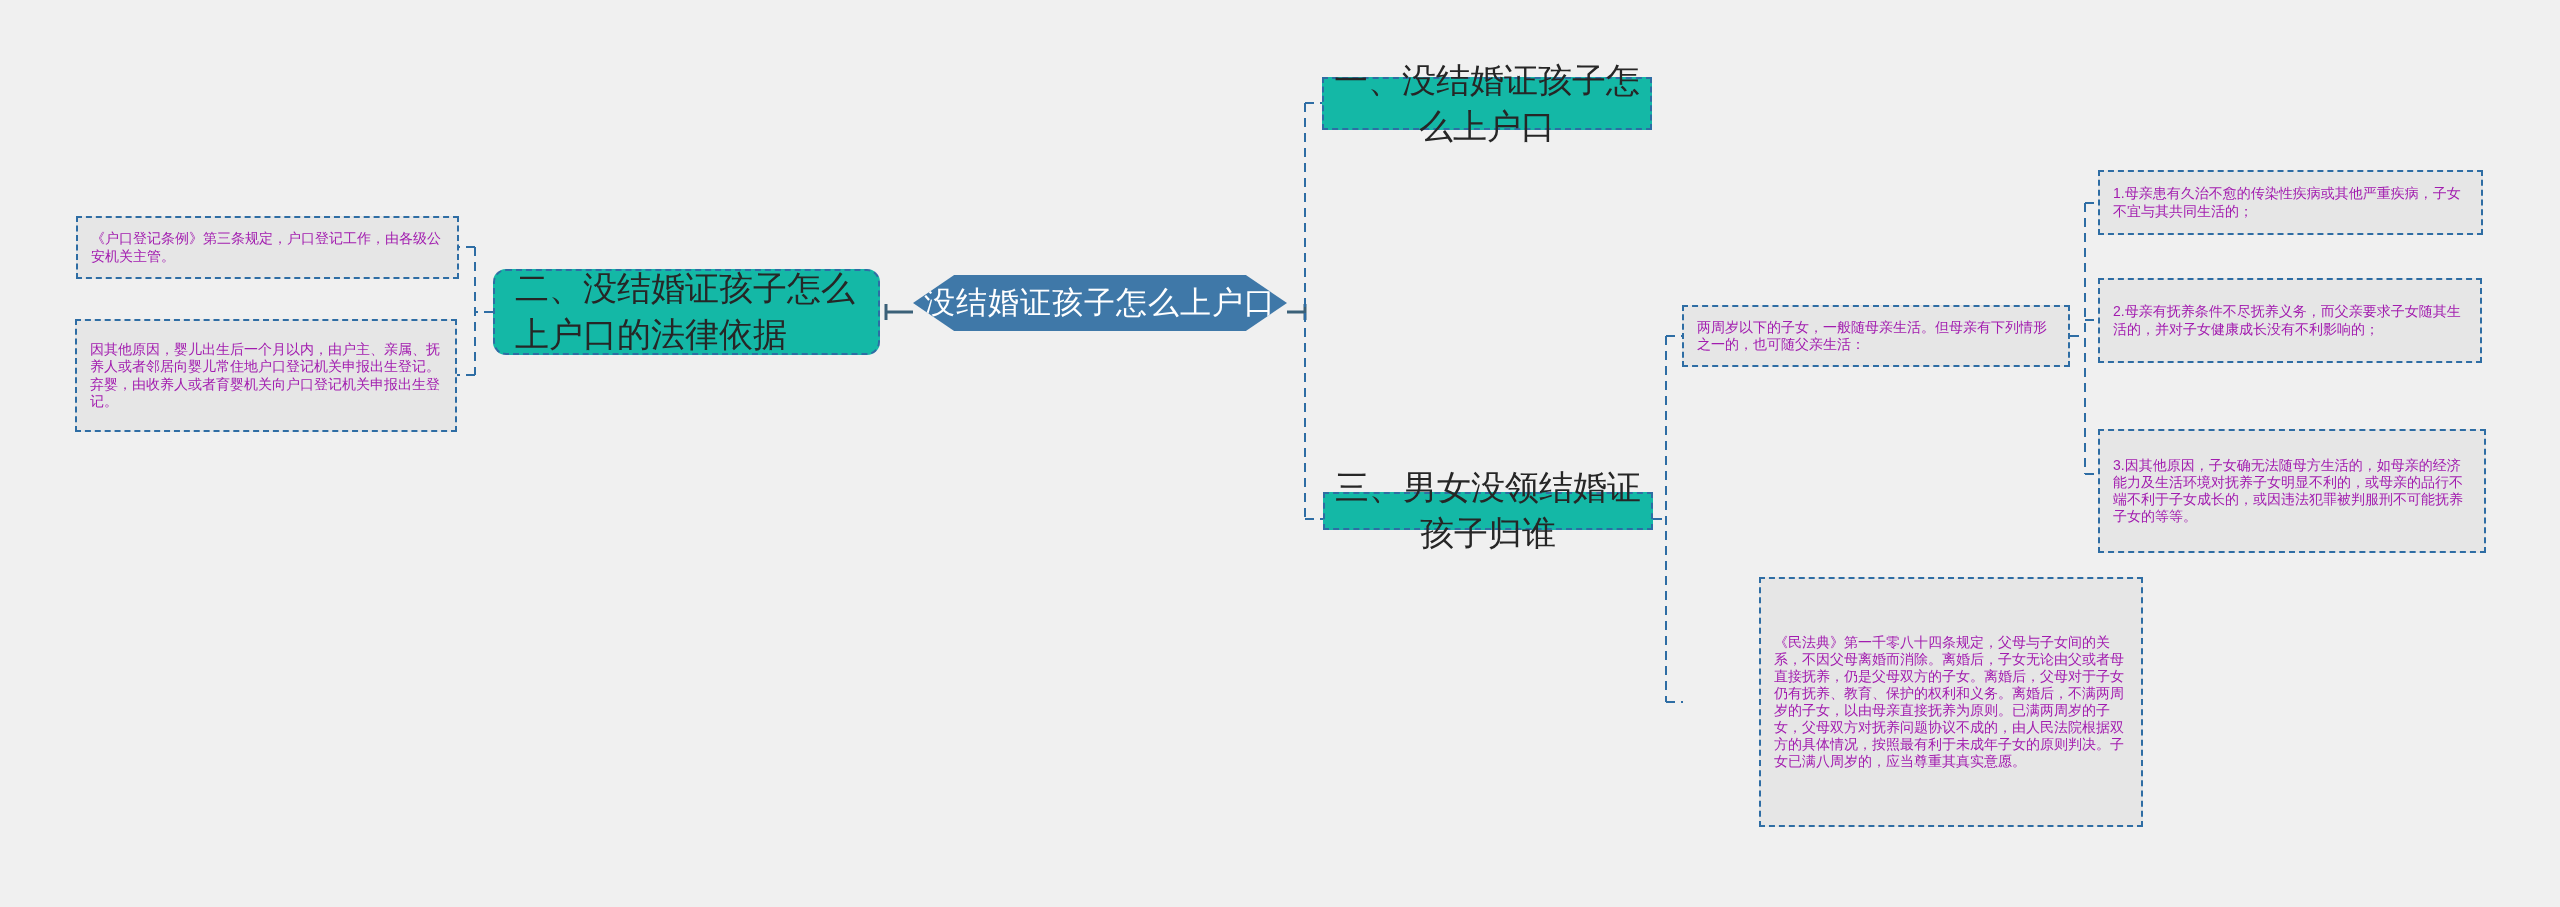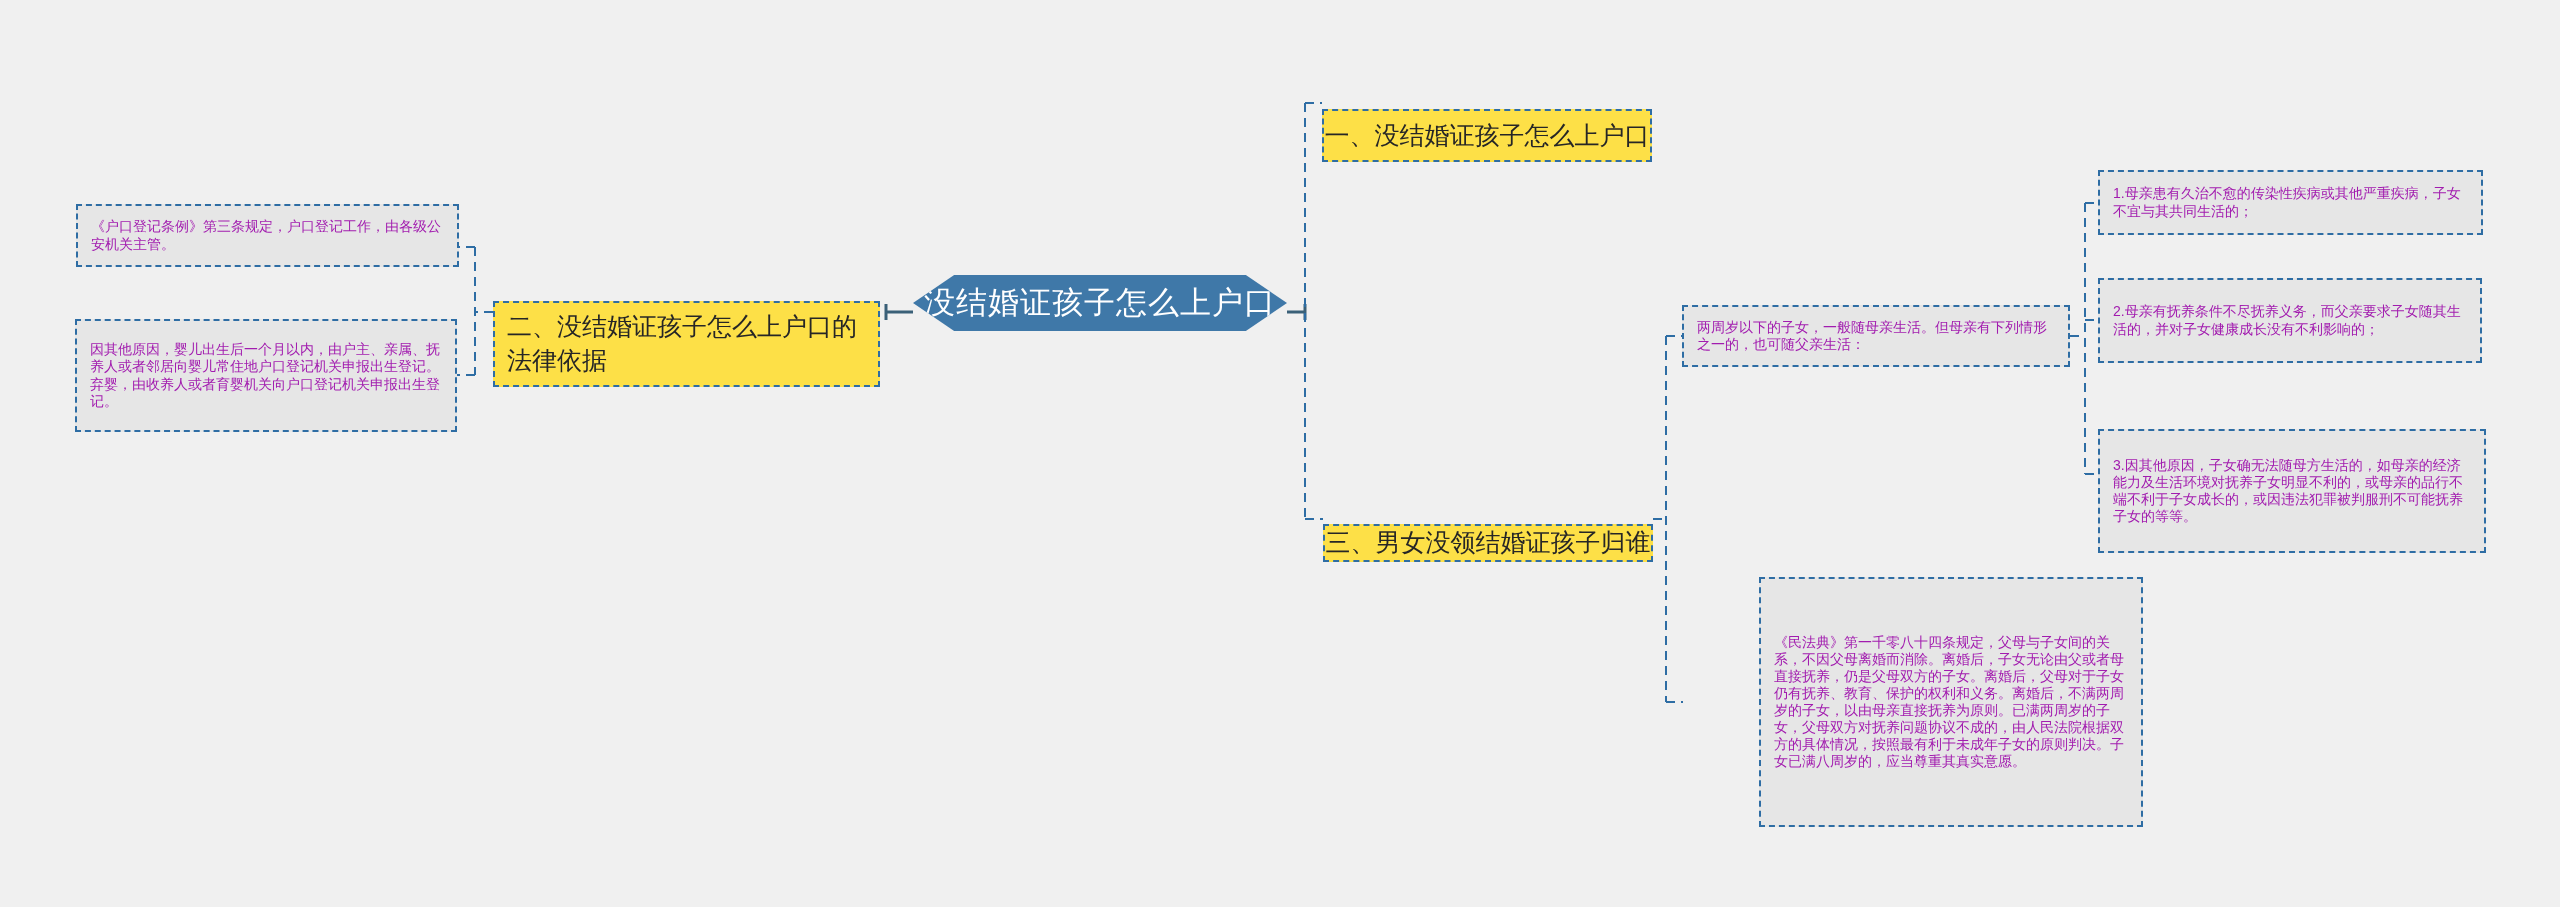--- a/index.html
+++ b/index.html
@@ -29,29 +29,28 @@
   .root-node {
     background: #3f78a8;
     color: #ffffff;
     font-size: 31px;
     justify-content: center;
     text-align: center;
     letter-spacing: 1px;
     clip-path: polygon(0 50%, 11% 0, 89% 0, 100% 50%, 89% 100%, 11% 100%);
   }
   .topic-node {
-    background: #fde047;
+    background: #14b8a6;
     border: 2px dashed #2e6da4;
     color: #262626;
-    font-size: 25px;
+    font-size: 34px;
     line-height: 1.35;
-    margin-top: 32px;
   }
   .topic-center { justify-content: center; text-align: center; }
-  .topic-left   { justify-content: flex-start; text-align: left; padding: 8px 12px; }
+  .topic-left   { justify-content: flex-start; text-align: left; padding: 8px 20px; border-radius: 13px; }
   .detail-node {
     background: #e6e6e6;
     border: 2px dashed #2e6da4;
     color: #a21caf;
     font-size: 14px;
     line-height: 1.22;
     padding: 5px 13px;
   }
 </style>
 </head>
@@ -101,21 +100,21 @@
   </div>
 
   <div class="node topic-node topic-left" style="left:493px; top:269px; width:387px; height:86px;">
     <span>二、没结婚证孩子怎么上户口的法律依据</span>
   </div>
 
   <div class="node topic-node topic-center" style="left:1323px; top:492px; width:330px; height:38px;">
     <span>三、男女没领结婚证孩子归谁</span>
   </div>
 
-  <div class="node detail-node" style="left:76px; top:204px; width:383px; height:63px;">
+  <div class="node detail-node" style="left:76px; top:216px; width:383px; height:63px;">
     <span>《户口登记条例》第三条规定，户口登记工作，由各级公安机关主管。</span>
   </div>
 
   <div class="node detail-node" style="left:75px; top:319px; width:382px; height:113px;">
     <span>因其他原因，婴儿出生后一个月以内，由户主、亲属、抚养人或者邻居向婴儿常住地户口登记机关申报出生登记。 弃婴，由收养人或者育婴机关向户口登记机关申报出生登记。</span>
   </div>
 
   <div class="node detail-node" style="left:1682px; top:305px; width:388px; height:62px;">
     <span>两周岁以下的子女，一般随母亲生活。但母亲有下列情形之一的，也可随父亲生活：</span>
   </div>

